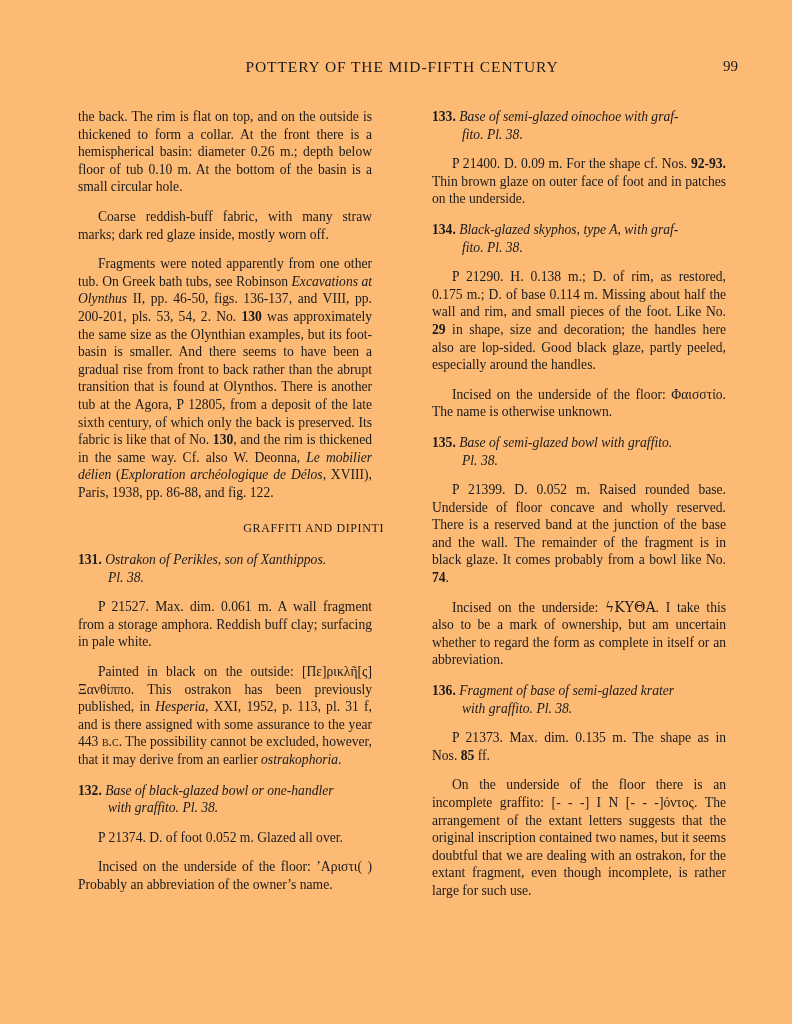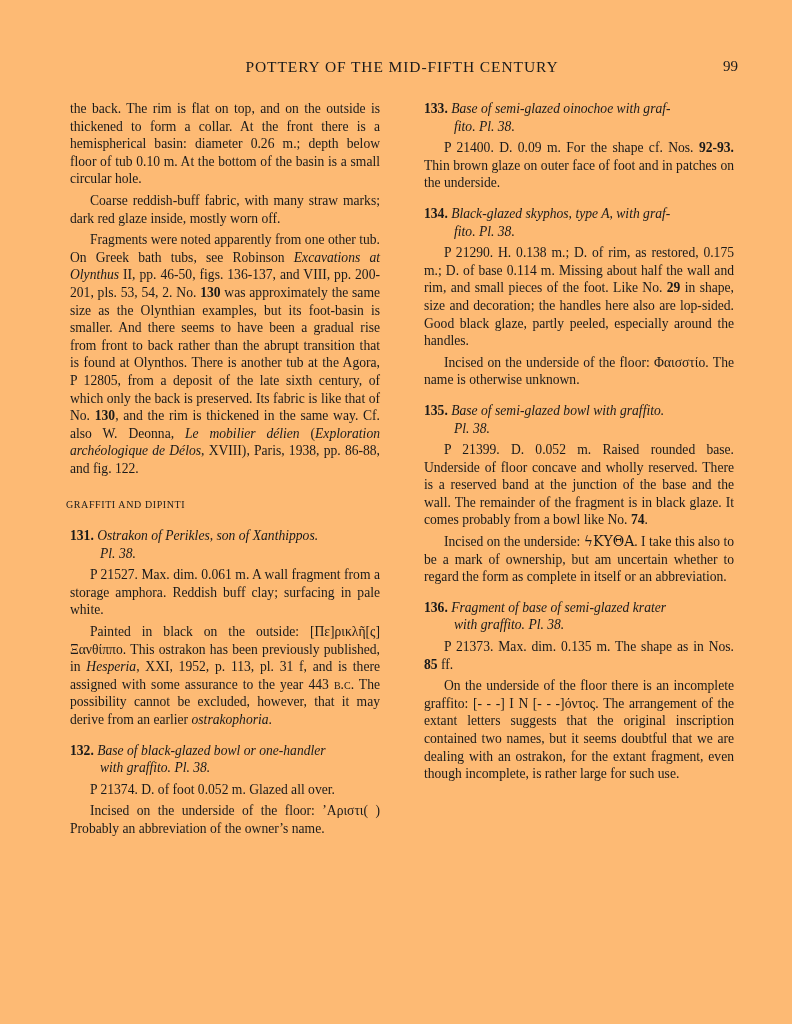--- a/index.html
+++ b/index.html
@@ -55,34 +55,34 @@
   }
   .col {
     width: 318px;
     font-size: 13.6px;
     line-height: 17.6px;
     text-align: justify;
     text-justify: inter-word;
     hyphens: none;
   }
   p {
-    margin: 4px;
+    margin: 12px;
   }
   p.indent {
     text-indent: 20px;
   }
   p.noindent {
     text-indent: 0;
   }
   .section-head {
-    text-align: left;
+    text-align: right;
     font-variant: small-caps;
     text-transform: uppercase;
     letter-spacing: 0.6px;
-    font-size: 10px;
+    font-size: 12px;
     margin-top: 19px;
     margin-bottom: 7px;
   }
   .entry {
     margin-top: 13px;
   }
   .entry-title {
     text-indent: 0;
     font-style: italic;
   }

